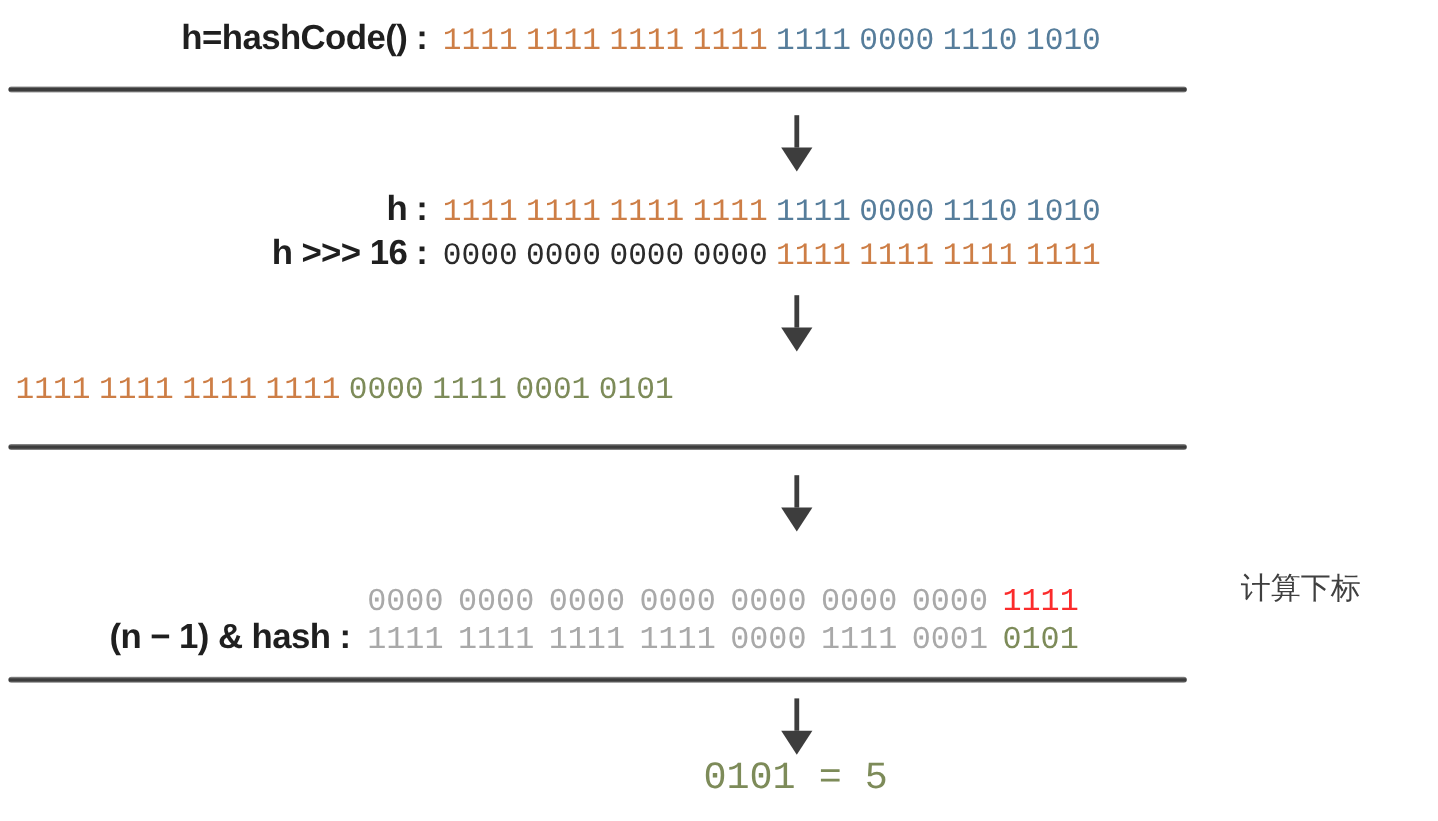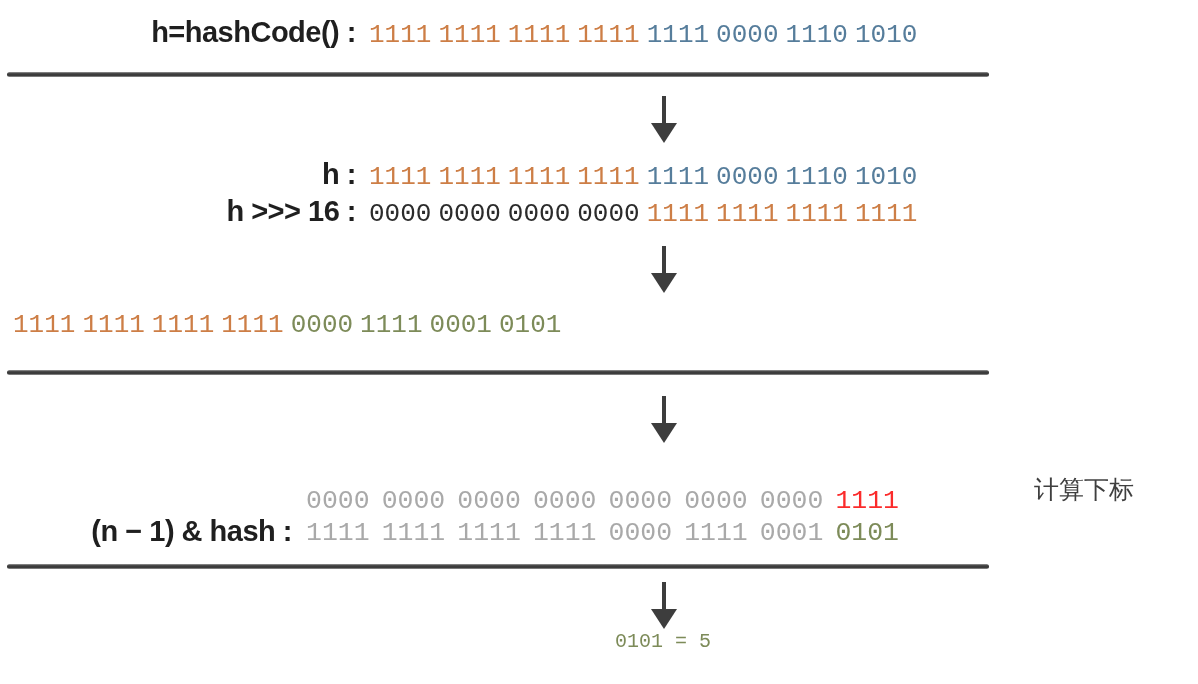--- a/index.html
+++ b/index.html
@@ -53,21 +53,21 @@
   .side{
     position:absolute;
     font-size:25px;font-weight:400;
     color:#3f3f3f;
     white-space:nowrap;
   }
   .result{
     position:absolute;left:562px;top:630px;width:202px;
     text-align:center;
     font-family:"Liberation Mono", monospace;
-    font-size:20px;font-weight:400;
+    font-size:32px;font-weight:400;
   }
 </style>
 </head>
 <body>
 
 <div class="canvas">
 
   <div class="row" style="top:16px">
     <div class="lbl">h=hashCode() :</div>
     <div class="bits">

